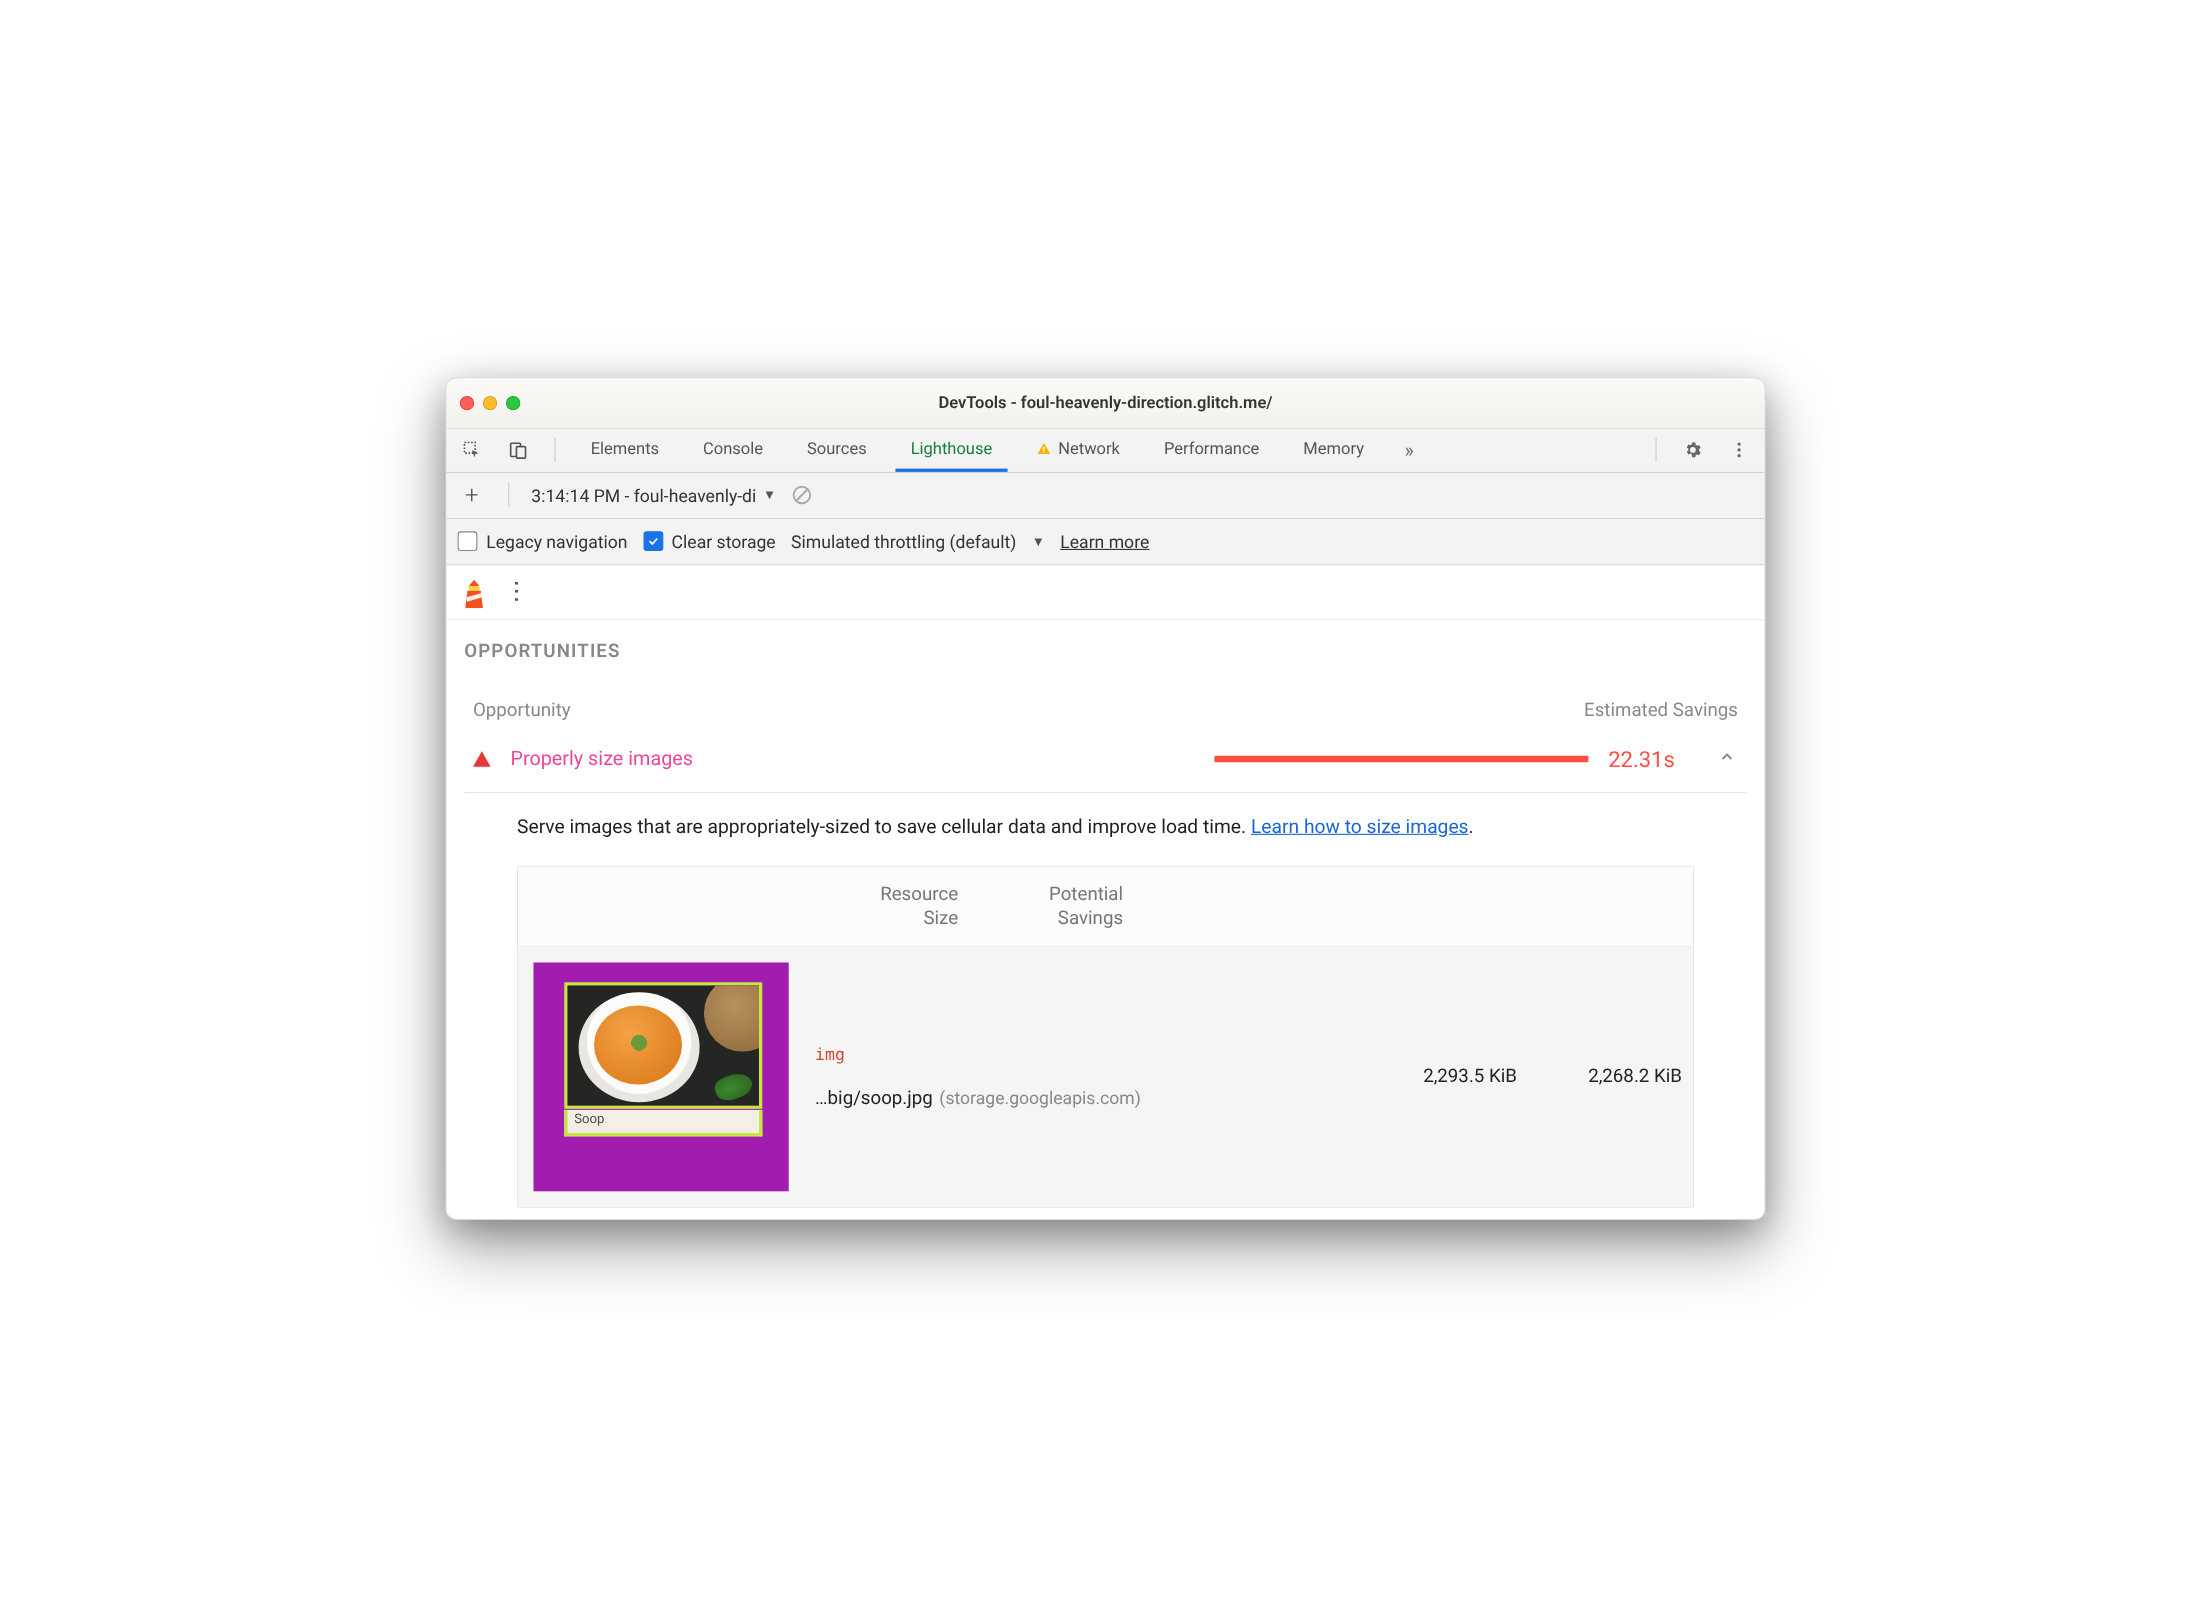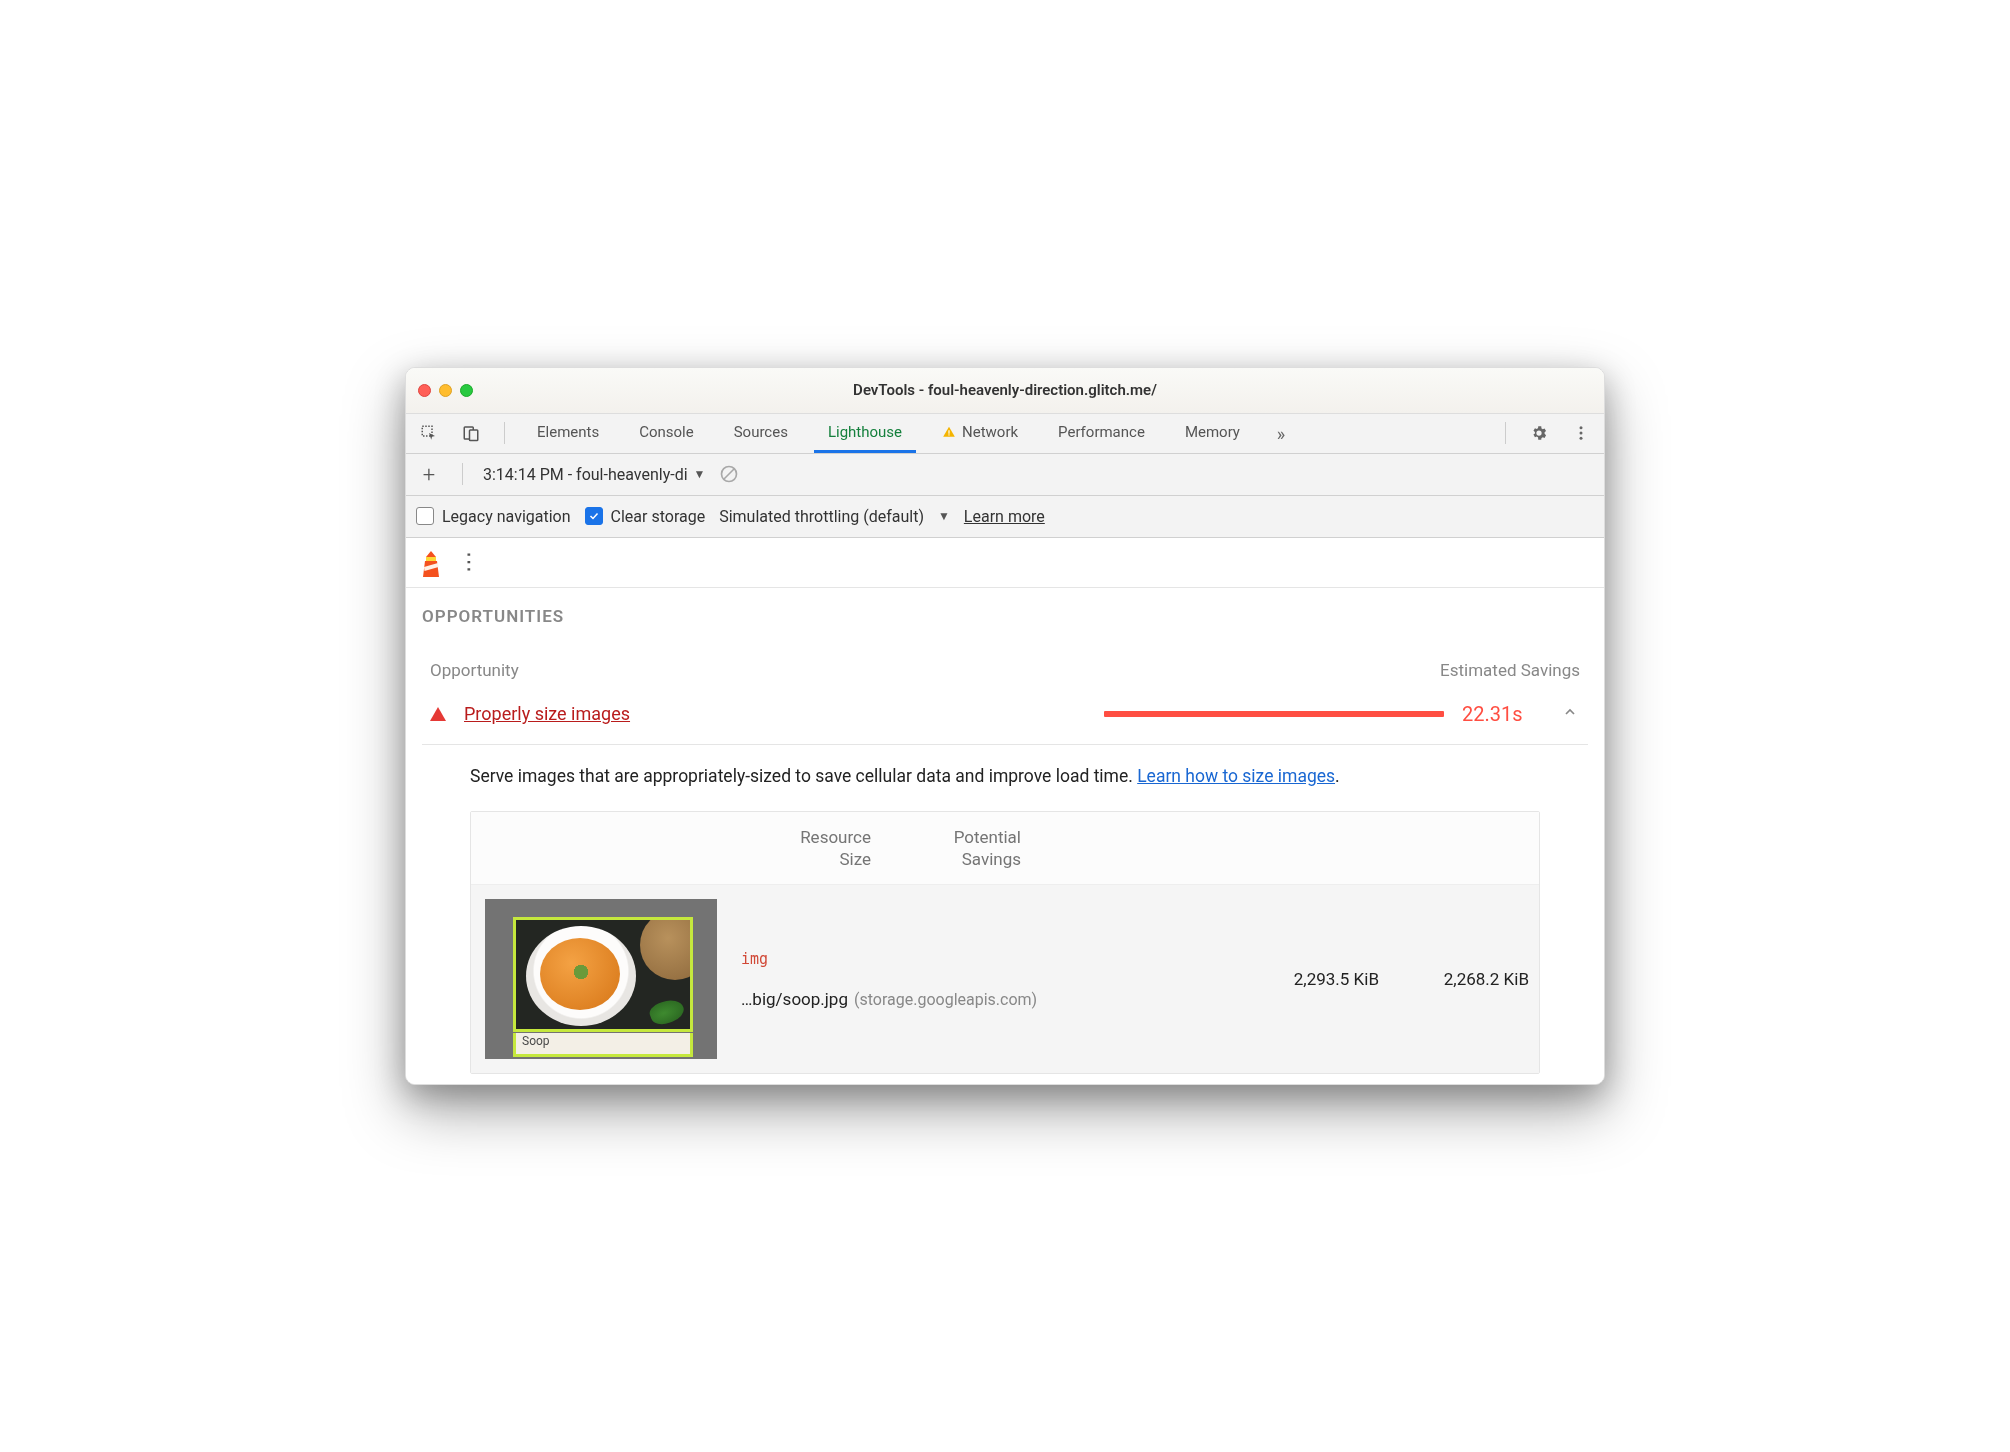--- a/index.html
+++ b/index.html
@@ -193,21 +193,21 @@
     border-bottom: 1px solid #e5e5e5;
     gap: 18px;
     cursor: pointer;
   }
   .red-triangle {
     width: 0; height: 0;
     border-left: 8px solid transparent;
     border-right: 8px solid transparent;
     border-bottom: 14px solid #e53935;
   }
-  .opp-name { font-size: 18px; color: #b91c1c; flex: 0 0 auto; text-decoration: underline; }
+  .opp-name { font-size: 18px; color: #ec4899; flex: 0 0 auto; }
   .opp-bar-area {
     flex: 1;
     display: flex;
     justify-content: flex-end;
     margin-left: 150px;
   }
   .opp-bar {
     height: 6px;
     background: #ff4e42;
     width: 340px;
@@ -258,22 +258,22 @@
     color: #222;
   }
   .img-tag {
     font-family: Menlo, Consolas, monospace;
     color: #d14836;
     font-size: 15px;
   }
   .thumb-box {
     position: relative;
     width: 232px;
-    height: 160px;
-    background: #737373;
+    height: 208px;
+    background: #a21caf;
     overflow: hidden;
   }
   .thumb-inner {
     position: absolute;
     left: 28px; top: 18px;
     width: 180px; height: 115px;
     border: 3px solid #c5e83d;
   }
   .thumb-bg {
     width: 100%; height: 100%;

